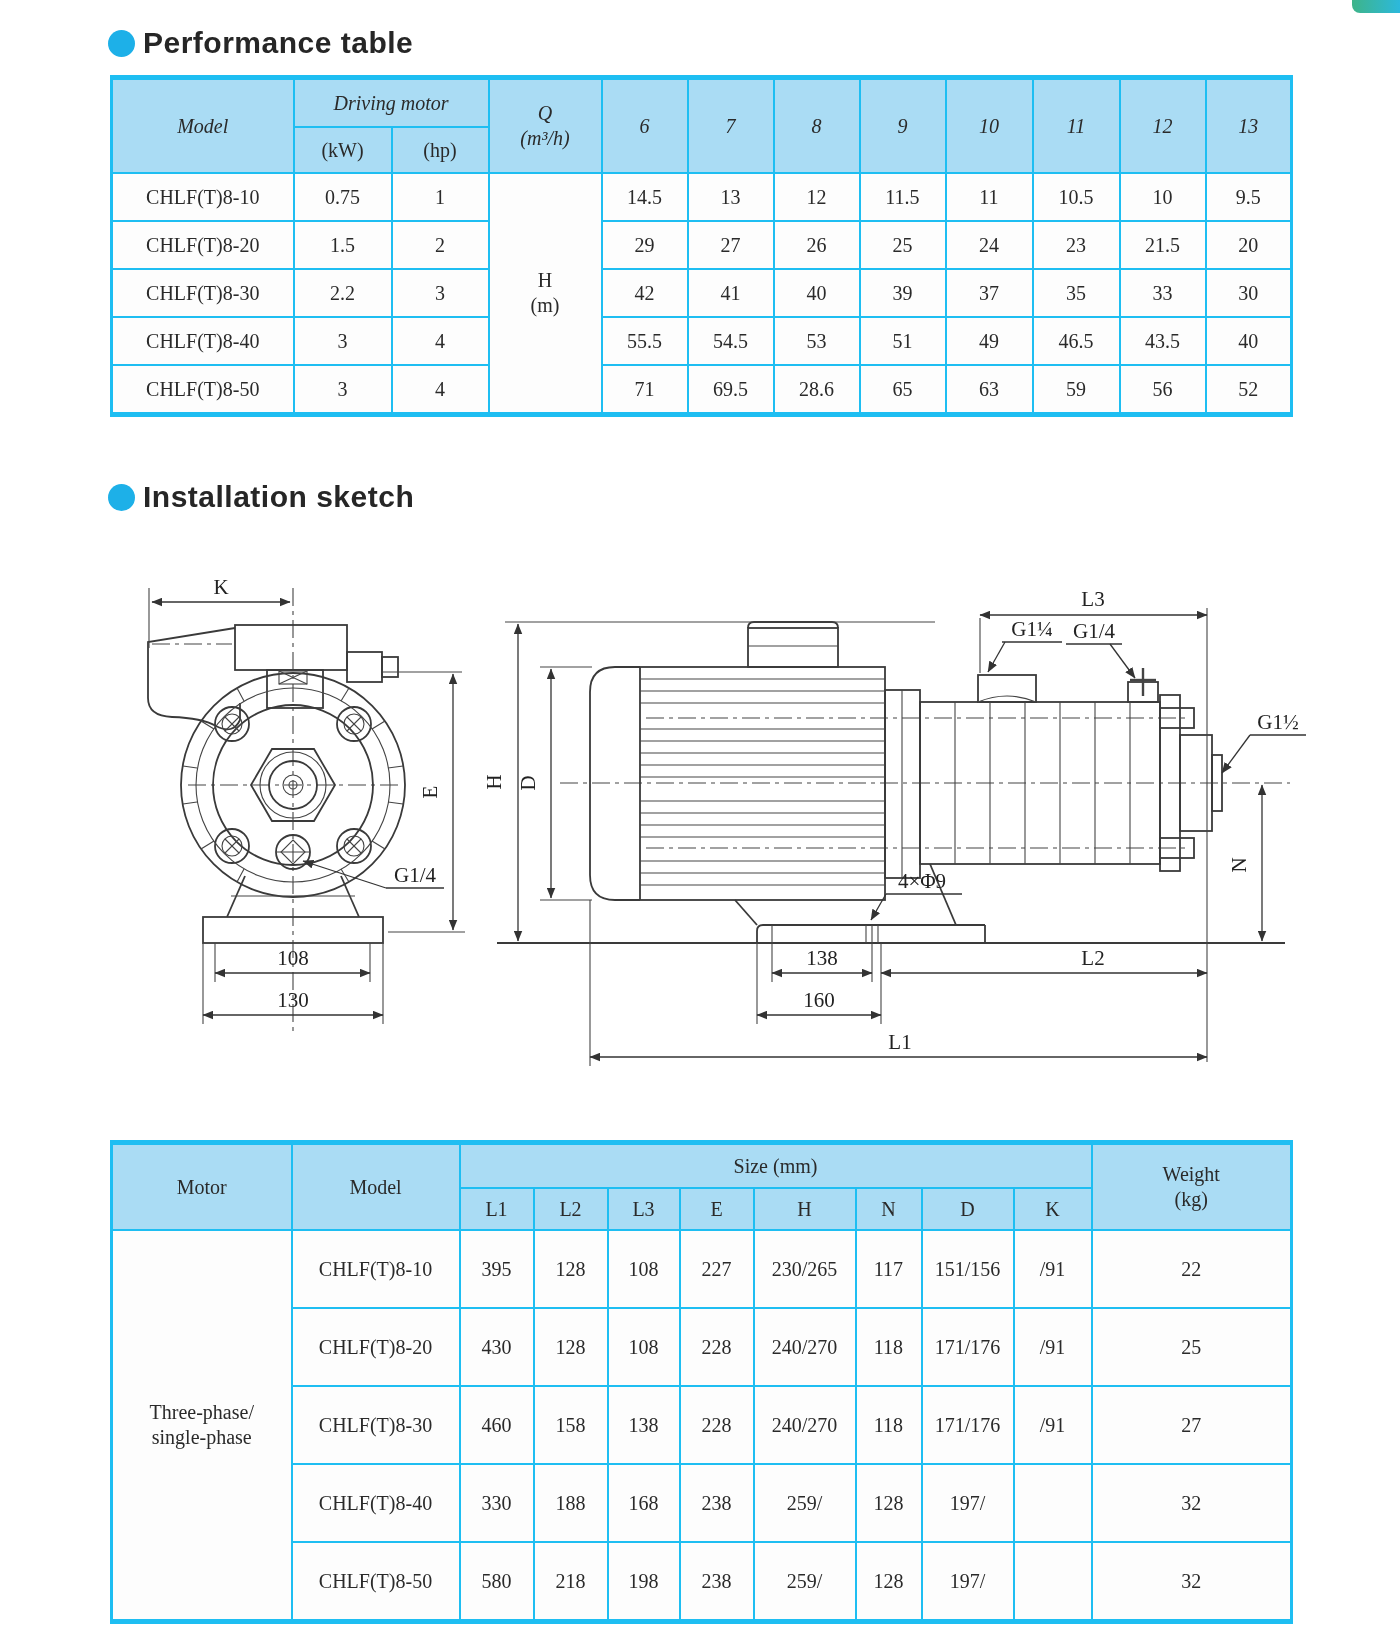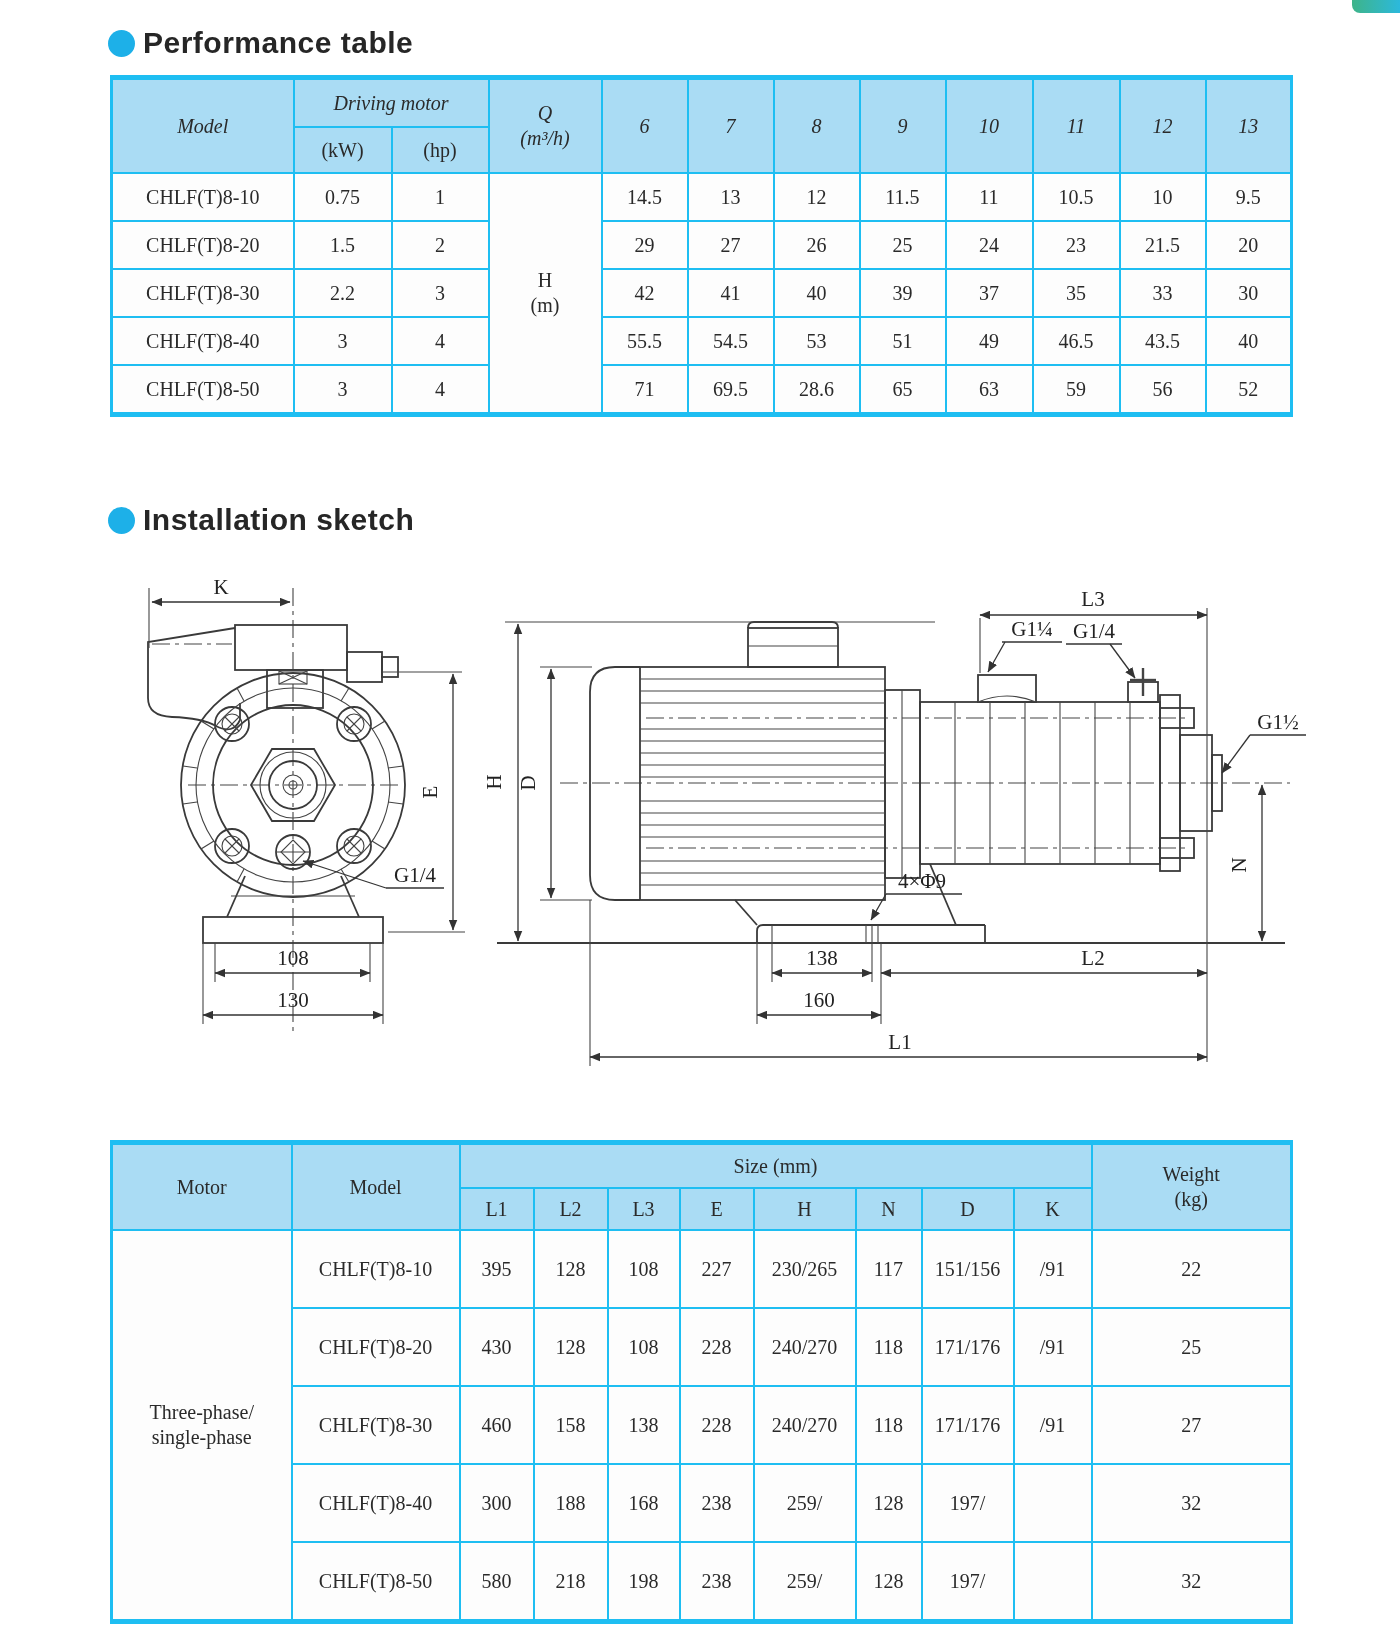--- a/index.html
+++ b/index.html
@@ -150,21 +150,21 @@
       <td>28.6</td>
       <td>65</td>
       <td>63</td>
       <td>59</td>
       <td>56</td>
       <td>52</td>
     </tr>
   </tbody>
     </table>
 
-  <div class="sec-title" style="top:503px;">
+  <div class="sec-title" style="top:480px;">
     <div class="bullet"></div>
     <span>Installation sketch</span>
   </div>
 
   <svg width="1400" height="560" viewBox="0 0 1400 560">
     <defs>
       <marker id="arr" viewBox="0 0 10 8" refX="9.5" refY="4" markerWidth="11" markerHeight="9" orient="auto-start-reverse" markerUnits="userSpaceOnUse">
         <path d="M0,0 L10,4 L0,8 Z" fill="#333"></path>
       </marker>
     </defs>
@@ -423,21 +423,21 @@
       <td>138</td>
       <td>228</td>
       <td>240/270</td>
       <td>118</td>
       <td>171/176</td>
       <td>/91</td>
       <td>27</td>
     </tr>
     <tr class="br">
       <td>CHLF(T)8-40</td>
-      <td>300</td>
+      <td>330</td>
       <td>188</td>
       <td>168</td>
       <td>238</td>
       <td>259/</td>
       <td>128</td>
       <td>197/</td>
       <td></td>
       <td>32</td>
     </tr>
     <tr class="br">

